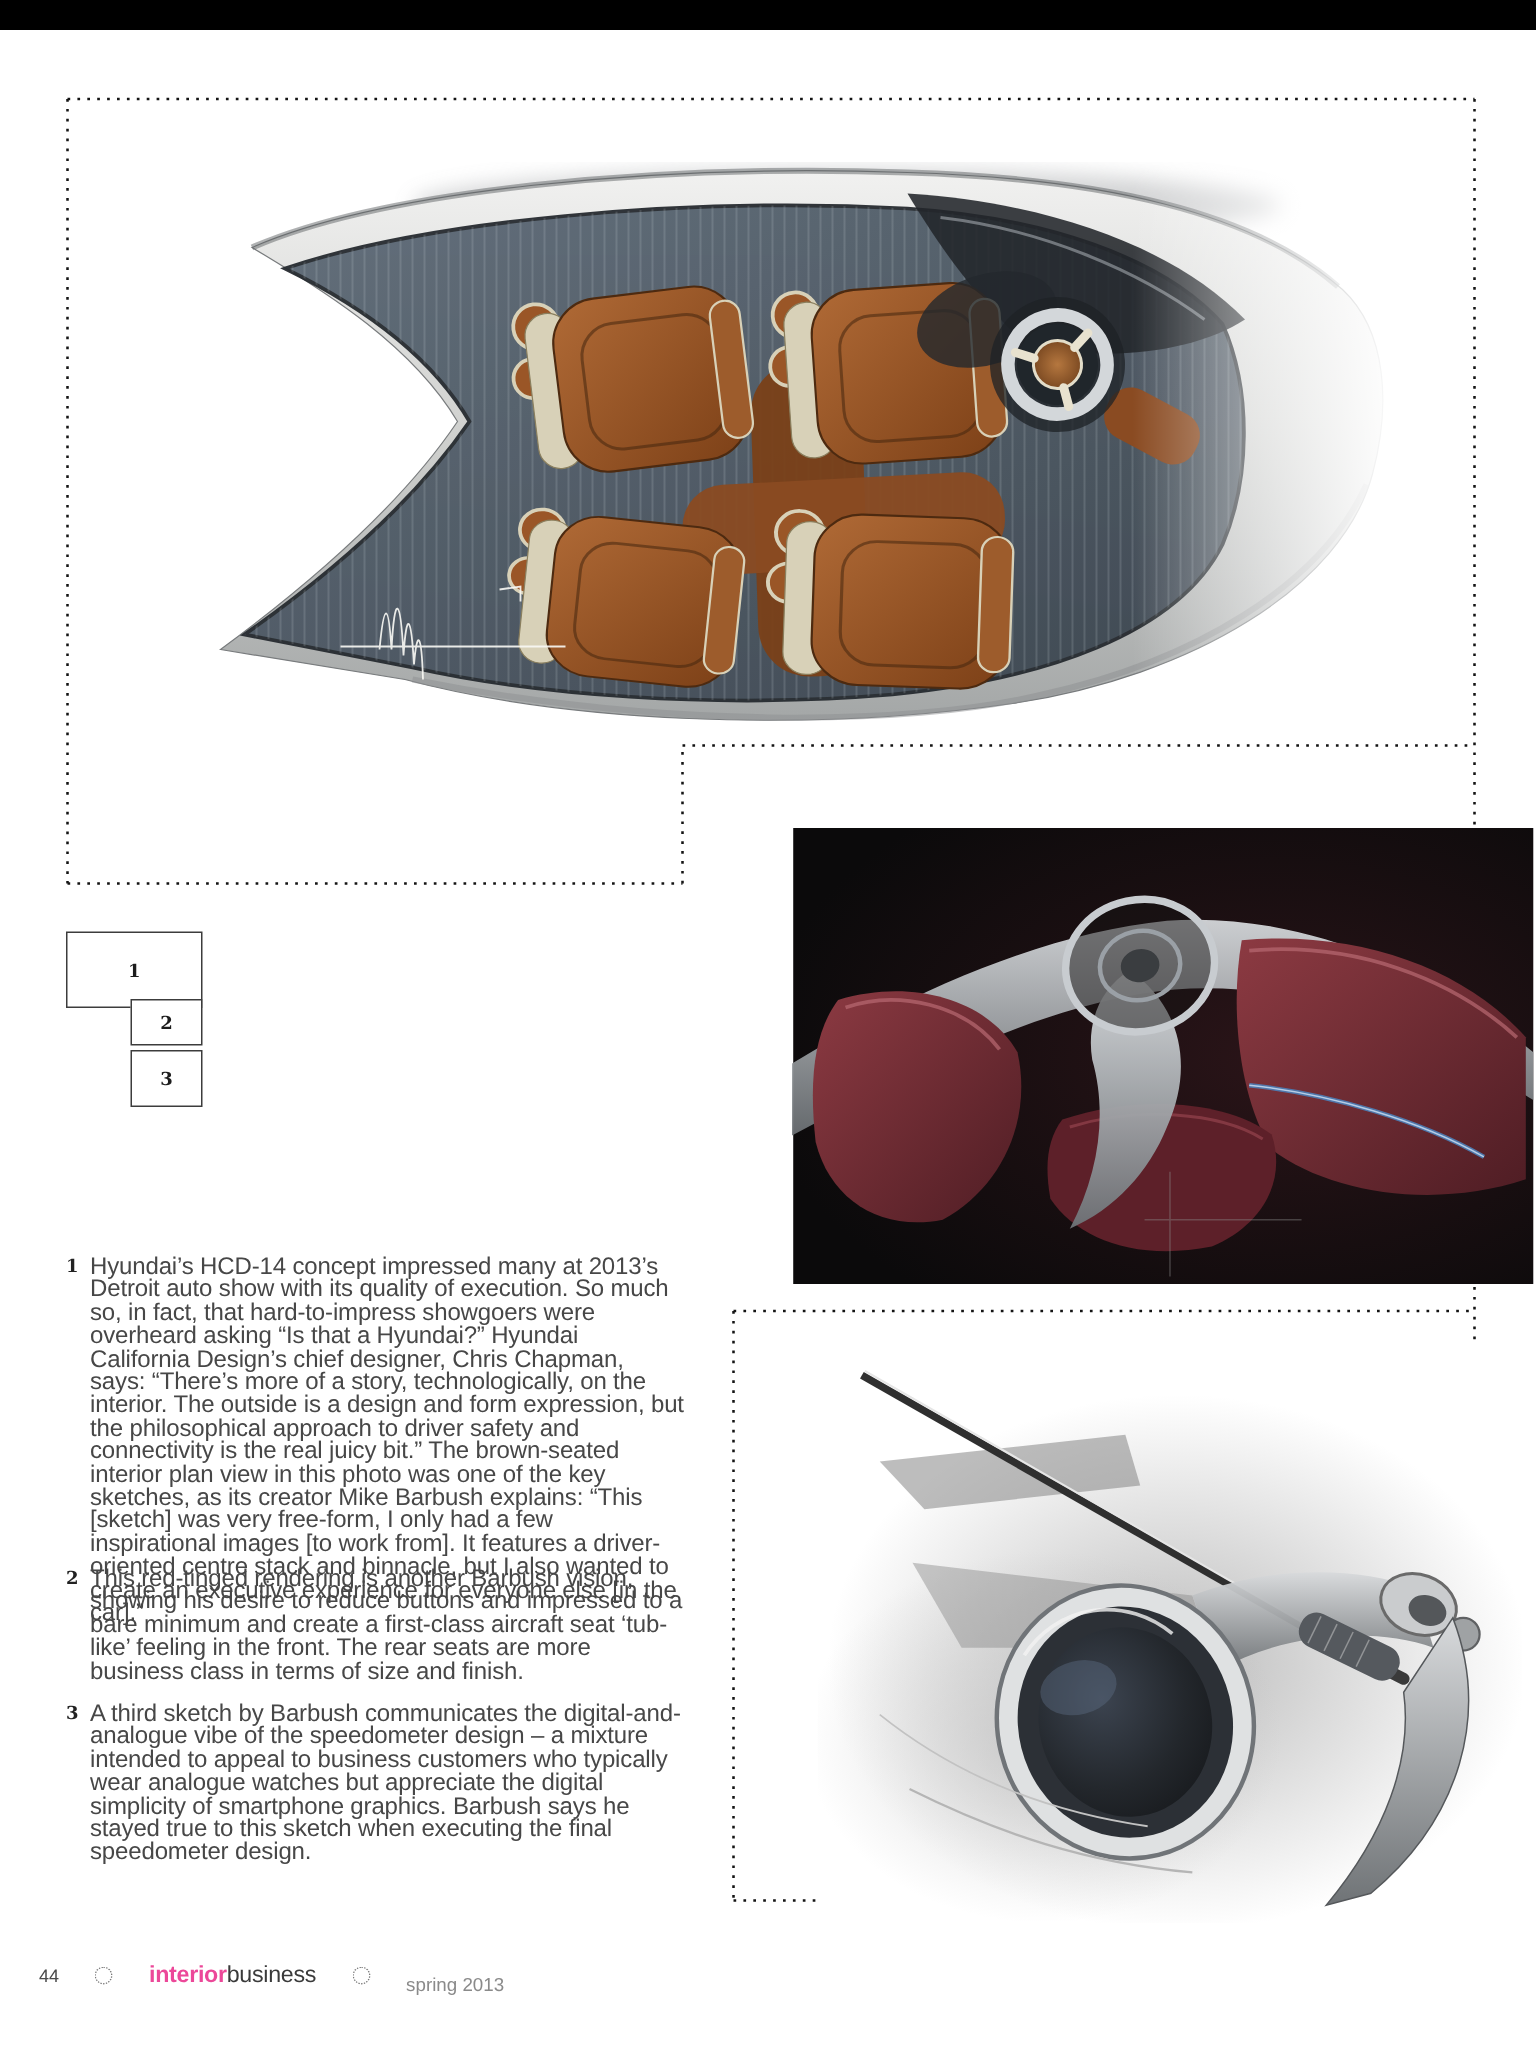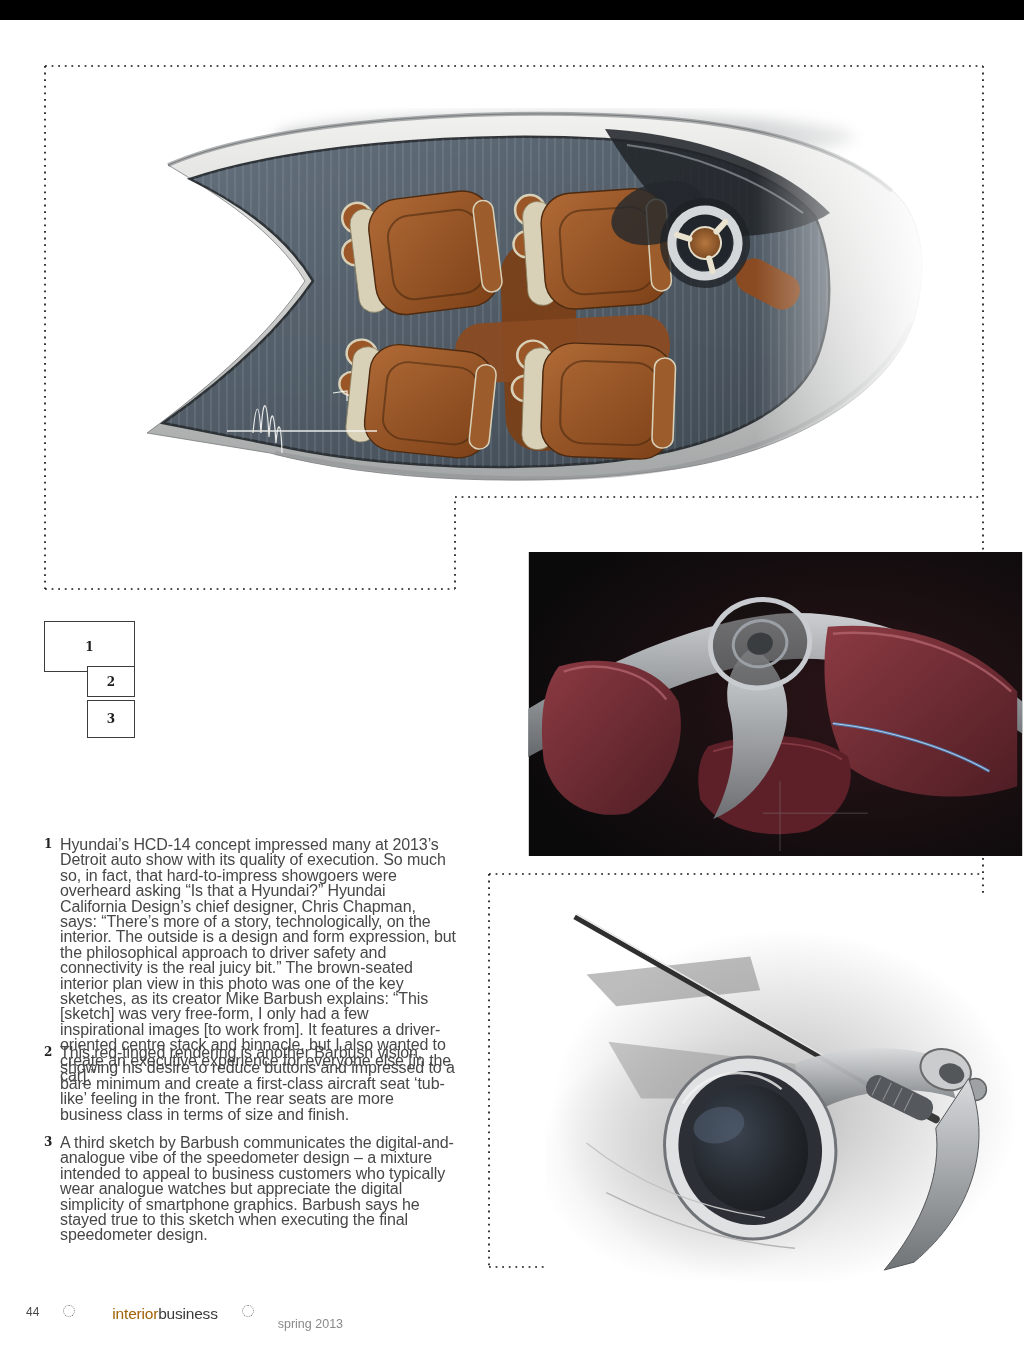--- a/index.html
+++ b/index.html
@@ -25,26 +25,26 @@
   .fm3{left:87px;top:700px;width:48px;height:38px;}
   
   .cap{left:42px;width:414px;color:#474747;}
   .cap .num{position:absolute;left:2px;top:0;
       font-family:"DejaVu Serif",serif;font-weight:bold;font-size:12px;color:#222;}
   .cap p{margin:0 0 0 18px;font-size:16px;line-height:15.4px;letter-spacing:-0.1px;}
   .cap1{top:837px;}
   .cap2{top:1045px;}
   .cap3{top:1135px;}
   
-  .footer{left:26px;top:1305px;height:24px;display:flex;align-items:flex-start;gap:24px;}
+  .footer{left:26px;top:1305px;height:24px;display:flex;align-items:center;gap:24px;}
   .pageno{font-size:12px;color:#4a4a4a;}
   .ring{width:12px;height:12px;border:1.6px dotted #7a7a7a;border-radius:50%;
         box-sizing:border-box;display:inline-block;}
   .wordmark{font-size:15.5px;letter-spacing:-0.2px;}
-  .wordmark .b{font-weight:normal;color:#a16207;margin-left:13px;}
+  .wordmark .b{font-weight:bold;color:#ec4899;}
   .wordmark .l{font-weight:normal;color:#3a3a3a;}
   .issue{font-size:12.5px;color:#8a8a8a;margin-top:12px;}
 </style>
 </head>
 <body>
 
 <div class="abs topbar"></div>
 
 <svg class="abs dots-overlay" viewBox="0 0 1024 1366" xmlns="http://www.w3.org/2000/svg">
   <path d="M45,66 H983 M983,66 V1267 M45,66 V589 M45,589 H455 M455,589 V497 M455,497 H983 M489,874 H983 M489,874 V1267 M489,1267 H983" fill="none" stroke="#141414" stroke-width="1.7" stroke-dasharray="1.8 4.8"></path>

